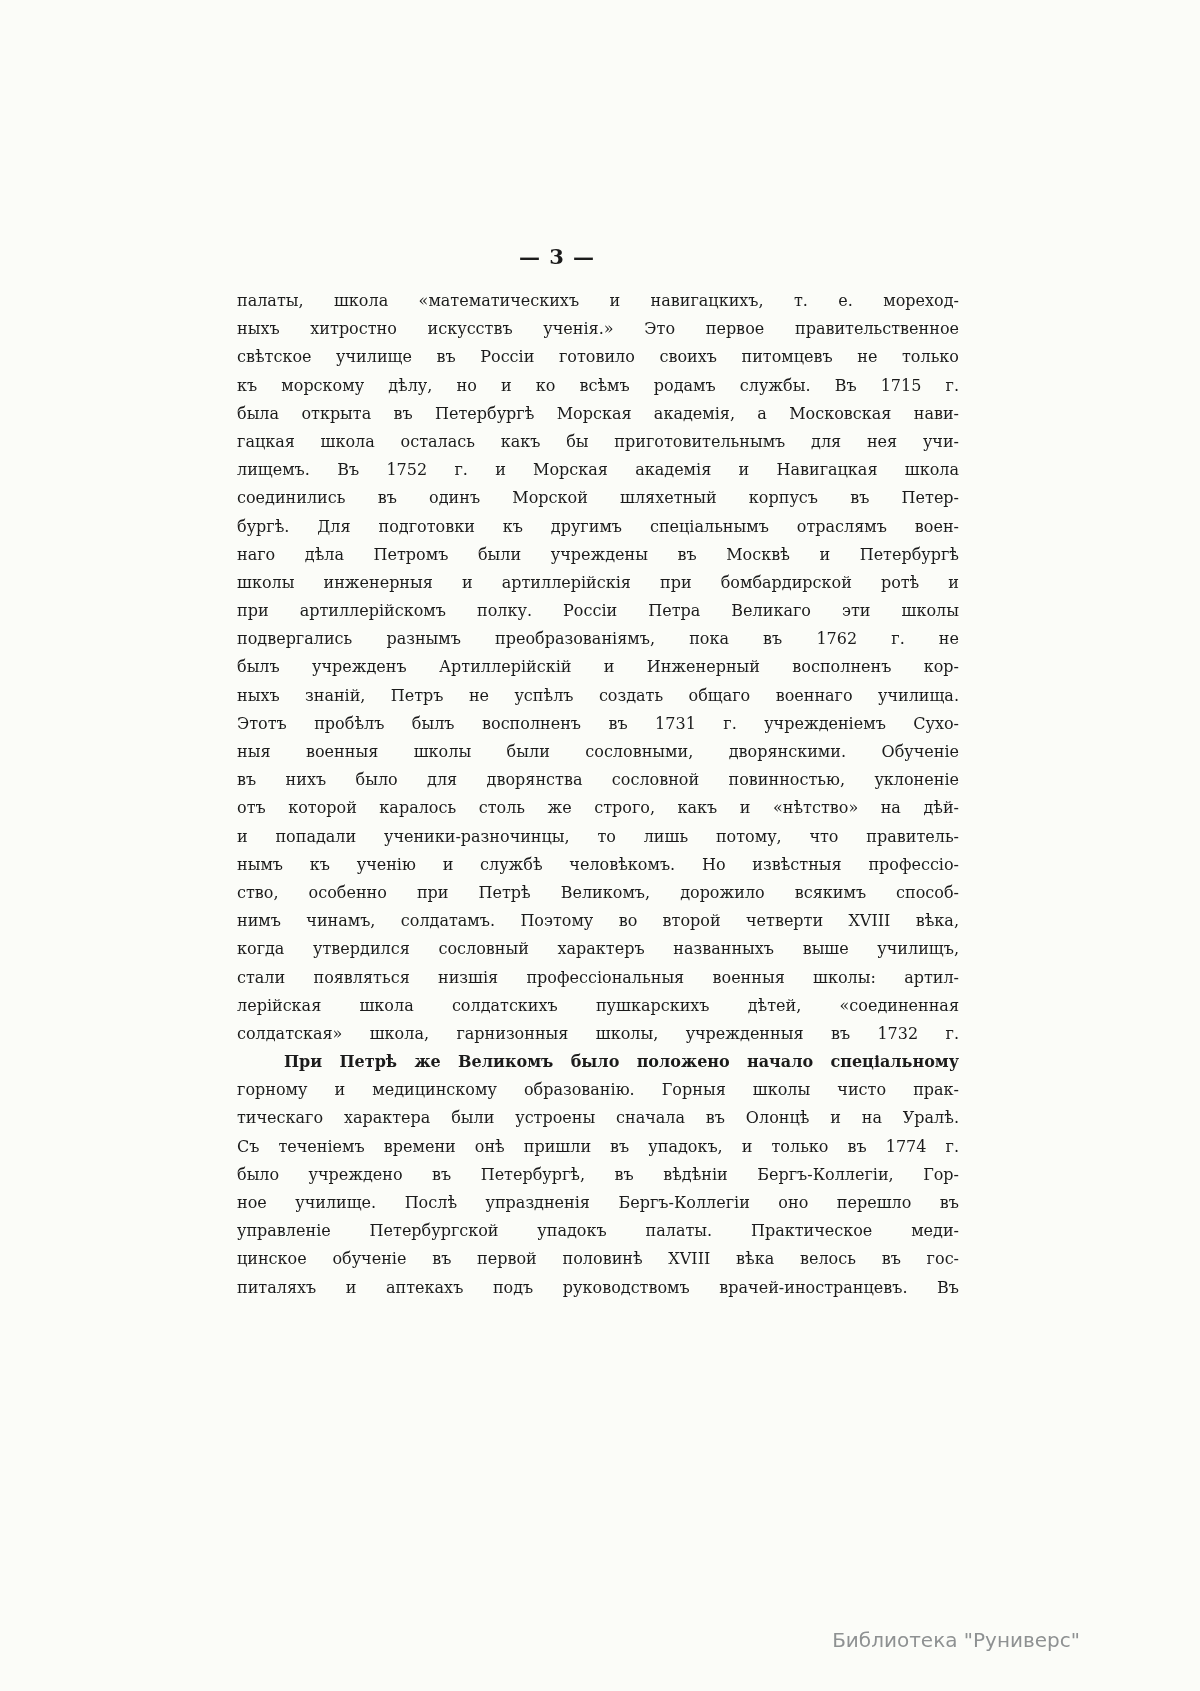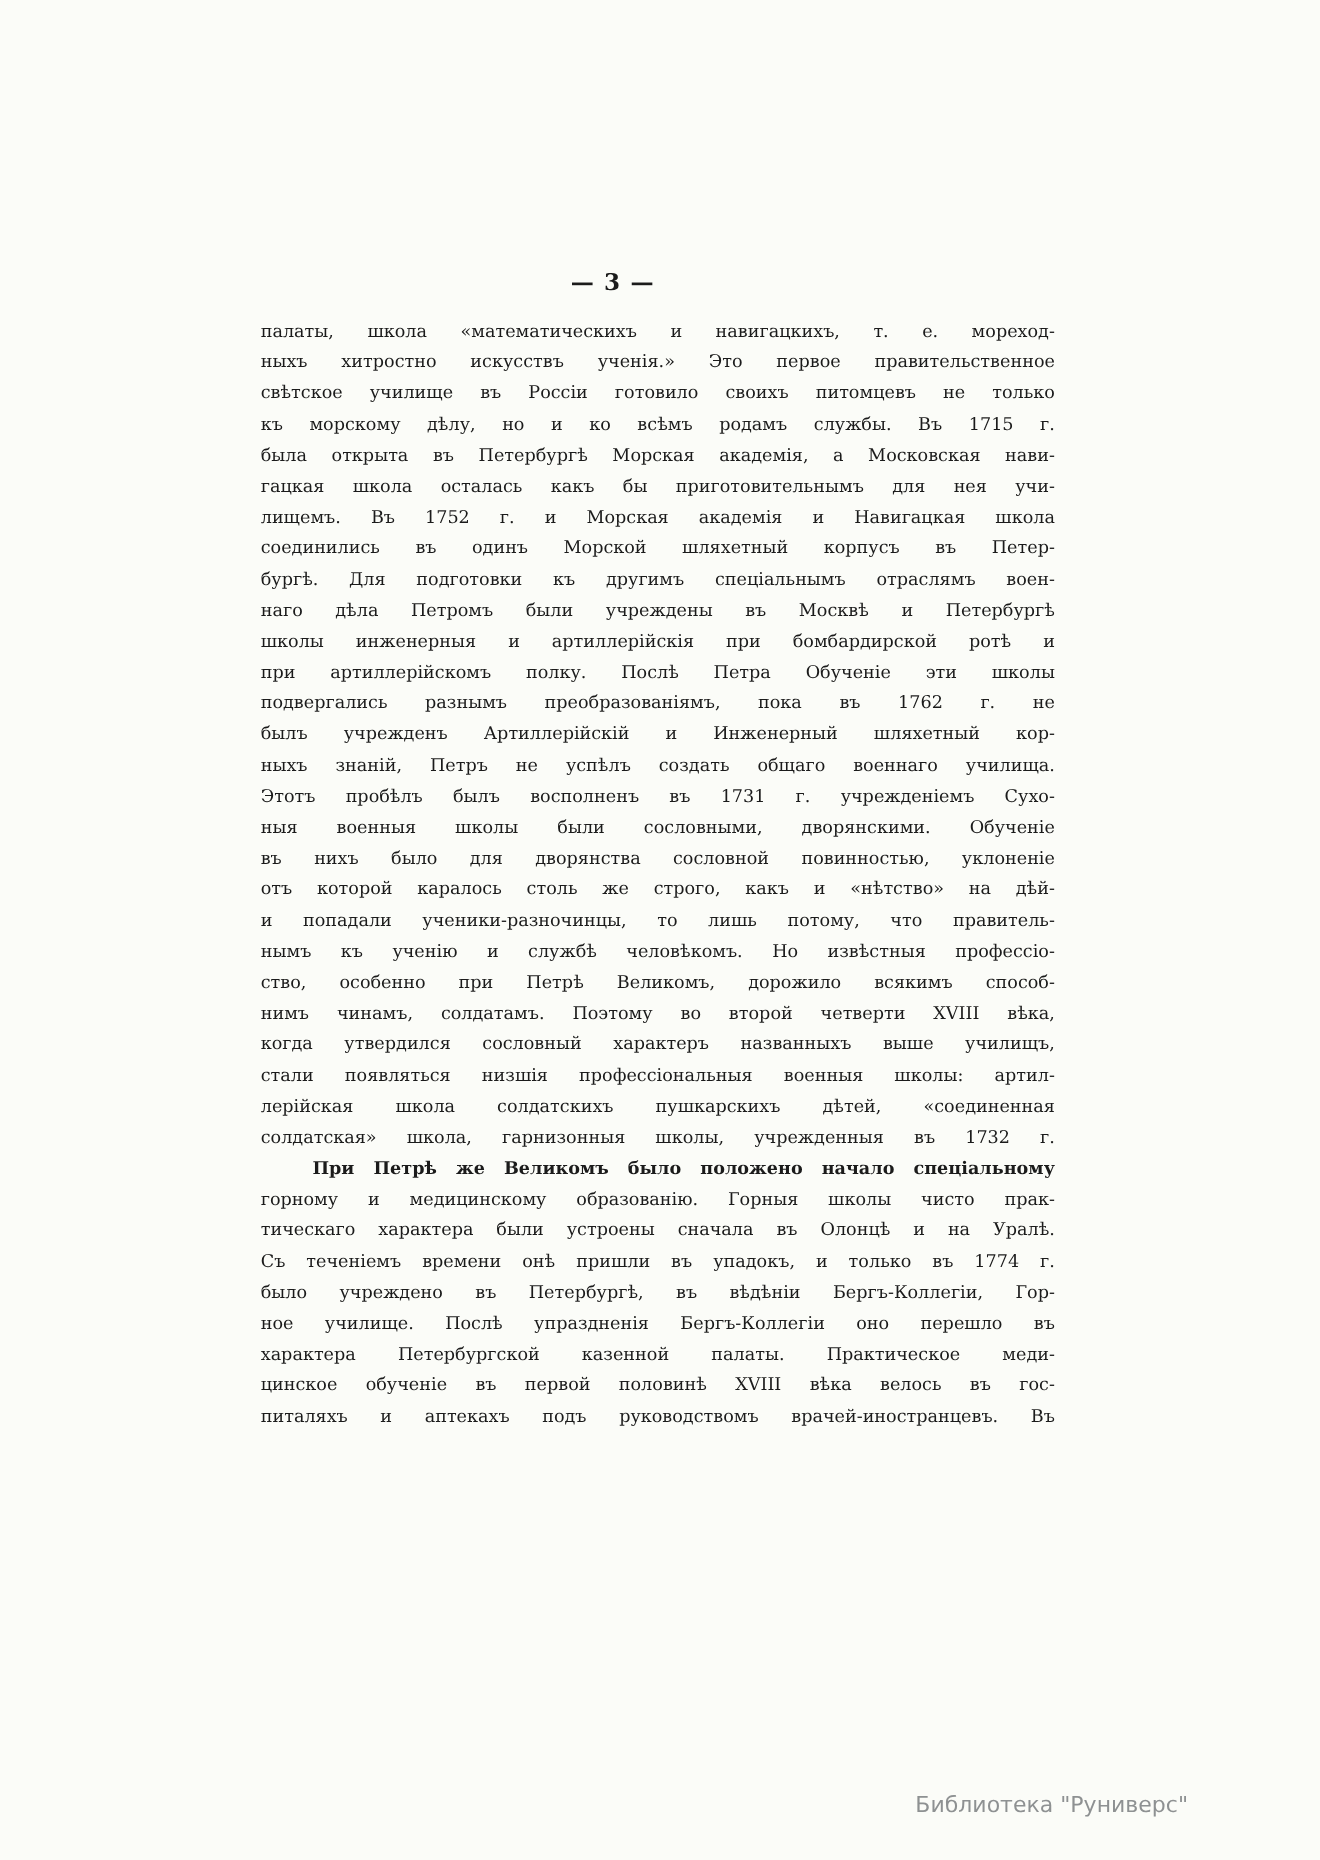--- a/index.html
+++ b/index.html
@@ -70,23 +70,23 @@
         <div class="line">ныхъ хитростно искусствъ ученія.» Это первое правительственное</div>
         <div class="line">свѣтское училище въ Россіи готовило своихъ питомцевъ не только</div>
         <div class="line">къ морскому дѣлу, но и ко всѣмъ родамъ службы. Въ 1715 г.</div>
         <div class="line">была открыта въ Петербургѣ Морская академія, а Московская нави-</div>
         <div class="line">гацкая школа осталась какъ бы приготовительнымъ для нея учи-</div>
         <div class="line">лищемъ. Въ 1752 г. и Морская академія и Навигацкая школа</div>
         <div class="line">соединились въ одинъ Морской шляхетный корпусъ въ Петер-</div>
         <div class="line">бургѣ. Для подготовки къ другимъ спеціальнымъ отраслямъ воен-</div>
         <div class="line">наго дѣла Петромъ были учреждены въ Москвѣ и Петербургѣ</div>
         <div class="line">школы инженерныя и артиллерійскія при бомбардирской ротѣ и</div>
-        <div class="line">при артиллерійскомъ полку. Послѣ Петра Обученіе эти школы</div>
+        <div class="line">при артиллерійскомъ полку. Россіи Петра Великаго эти школы</div>
         <div class="line">подвергались разнымъ преобразованіямъ, пока въ 1762 г. не</div>
-        <div class="line">былъ учрежденъ Артиллерійскій и Инженерный шляхетный кор-</div>
+        <div class="line">былъ учрежденъ Артиллерійскій и Инженерный восполненъ кор-</div>
         <div class="line">ныхъ знаній, Петръ не успѣлъ создать общаго военнаго училища.</div>
         <div class="line">Этотъ пробѣлъ былъ восполненъ въ 1731 г. учрежденіемъ Сухо-</div>
         <div class="line">ныя военныя школы были сословными, дворянскими. Обученіе</div>
         <div class="line">въ нихъ было для дворянства сословной повинностью, уклоненіе</div>
         <div class="line">отъ которой каралось столь же строго, какъ и «нѣтство» на дѣй-</div>
         <div class="line">и попадали ученики-разночинцы, то лишь потому, что правитель-</div>
         <div class="line">нымъ къ ученію и службѣ человѣкомъ. Но извѣстныя профессіо-</div>
         <div class="line">ство, особенно при Петрѣ Великомъ, дорожило всякимъ способ-</div>
         <div class="line">нимъ чинамъ, солдатамъ. Поэтому во второй четверти XVIII вѣка,</div>
         <div class="line">когда утвердился сословный характеръ названныхъ выше училищъ,</div>
@@ -94,20 +94,20 @@
         <div class="line">лерійская школа солдатскихъ пушкарскихъ дѣтей, «соединенная</div>
         <div class="line">солдатская» школа, гарнизонныя школы, учрежденныя въ 1732 г.</div>
       </div>
       <div class="paragraph">
         <div class="line indent">При Петрѣ же Великомъ было положено начало спеціальному</div>
         <div class="line">горному и медицинскому образованію. Горныя школы чисто прак-</div>
         <div class="line">тическаго характера были устроены сначала въ Олонцѣ и на Уралѣ.</div>
         <div class="line">Съ теченіемъ времени онѣ пришли въ упадокъ, и только въ 1774 г.</div>
         <div class="line">было учреждено въ Петербургѣ, въ вѣдѣніи Бергъ-Коллегіи, Гор-</div>
         <div class="line">ное училище. Послѣ упраздненія Бергъ-Коллегіи оно перешло въ</div>
-        <div class="line">характера Петербургской казенной палаты. Практическое меди-</div>
+        <div class="line">управленіе Петербургской упадокъ палаты. Практическое меди-</div>
         <div class="line">цинское обученіе въ первой половинѣ XVIII вѣка велось въ гос-</div>
         <div class="line">питаляхъ и аптекахъ подъ руководствомъ врачей-иностранцевъ. Въ</div>
       </div>
     </div>
 
   <div class="watermark">Библиотека "Руниверс"</div>
 </div>
 
 </body></html>

